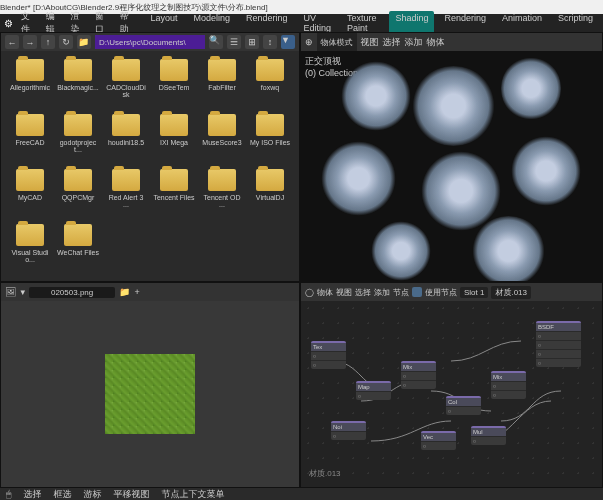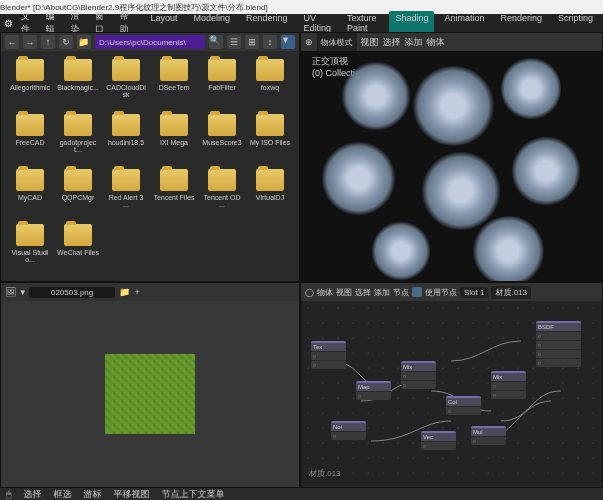--- a/index.html
+++ b/index.html
@@ -20,21 +20,21 @@
 .fb-hdr .filter{width:14px;height:14px;background:#3a5f8a;border-radius:2px}
 .folders{padding:6px;display:grid;grid-template-columns:repeat(6,1fr);gap:2px;overflow-y:auto;height:230px}
 .folder{display:flex;flex-direction:column;align-items:center;padding:2px;cursor:pointer}
 .folder-icon{width:28px;height:22px;background:linear-gradient(#e8c968,#d4a940);border-radius:2px;position:relative}
 .folder-icon::before{content:'';position:absolute;top:-3px;left:2px;width:10px;height:4px;background:#d4a940;border-radius:2px 2px 0 0}
 .folder-label{font-size:7px;margin-top:3px;text-align:center;word-break:break-all;line-height:1}
 .vp{background:#000}
 .vp-hdr{height:18px;background:#333;display:flex;align-items:center;gap:4px;padding:0 4px}
 .vp-hdr .mode{background:#222;padding:10px 4px;border-radius:2px;font-size:8px}
 .vp-content{height:232px;position:relative;background:#111}
-.vp-label{position:absolute;top:4px;left:11px;font-size:8px;color:#aaa}
+.vp-label{position:absolute;top:4px;left:4px;font-size:8px;color:#aaa}
 .cluster{position:absolute;border-radius:50%;background:radial-gradient(circle,#b8c0d0 20%,#8896a8 40%,#6a7888 60%,transparent 70%);filter:contrast(1.2)}
 .img-pane .hdr{height:18px;background:#333;display:flex;align-items:center;gap:4px;padding:0 4px}
 .img-pane .hdr .fname{background:#1a1a1a;padding:1px 22px;border-radius:2px;font-size:8px}
 .img-content{height:186px;background:#383838;position:relative}
 .grass{position:absolute;left:50%;top:50%;transform:translate(-50%,-50%);width:90px;height:80px;background:linear-gradient(45deg,#4a7a1e,#6a9e2e,#5a8a24,#7aae3e);background-size:8px 8px}
 .node-pane .hdr{height:18px;background:#333;display:flex;align-items:center;gap:3px;padding:0 4px}
 .node-pane .hdr span{font-size:8px}
 .node-pane .hdr .cb{width:10px;height:10px;background:#4a6a8a;border-radius:2px}
 .node-pane .hdr .slot{background:#222;padding:1px 4px;border-radius:2px}
 .node-content{height:186px;background:#232323;position:relative;background-image:radial-gradient(#333 1px,transparent 1px);background-size:15px 15px}
@@ -58,22 +58,22 @@
   <span>渲染</span>
   <span>窗口</span>
   <span>帮助</span>
   <div class="workspace-tabs">
     <span class="tab">Layout</span>
     <span class="tab">Modeling</span>
     <span class="tab">Rendering</span>
     <span class="tab">UV Editing</span>
     <span class="tab">Texture Paint</span>
     <span class="tab active">Shading</span>
+    <span class="tab">Rendering</span>
     <span class="tab">Animation</span>
-    <span class="tab">Rendering</span>
     <span class="tab">Scripting</span>
   </div>
 </div>
 
 <div class="main">
   <div class="pane">
     <div class="fb-hdr">
       <div class="btn">←</div>
       <div class="btn">→</div>
       <div class="btn">↑</div>

